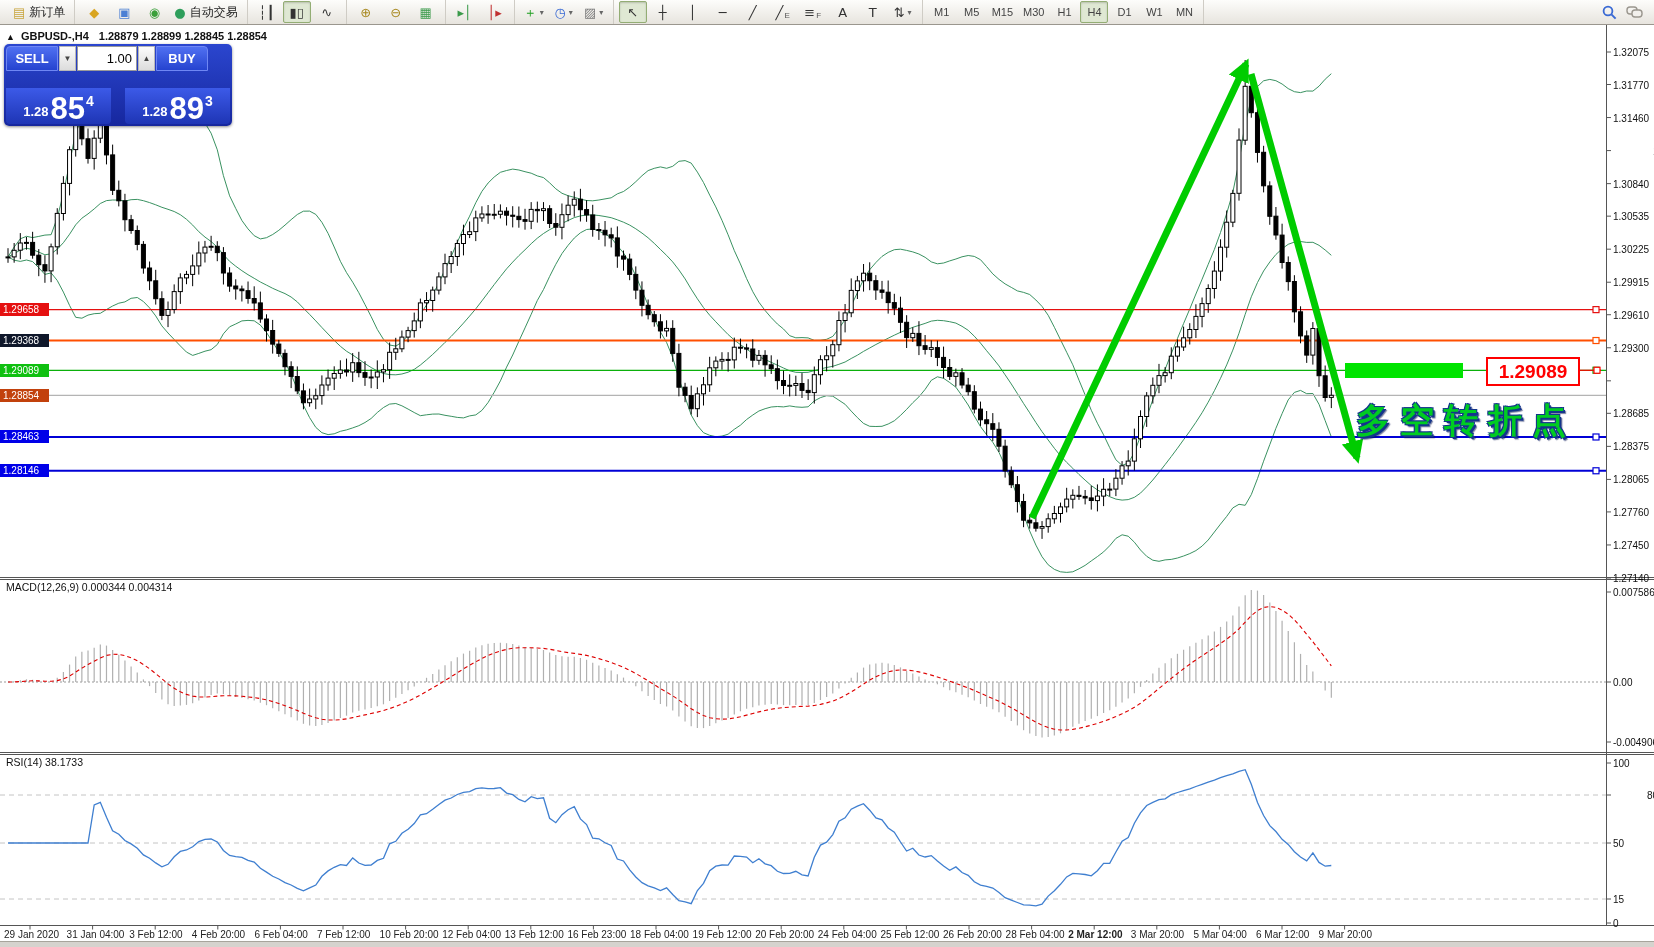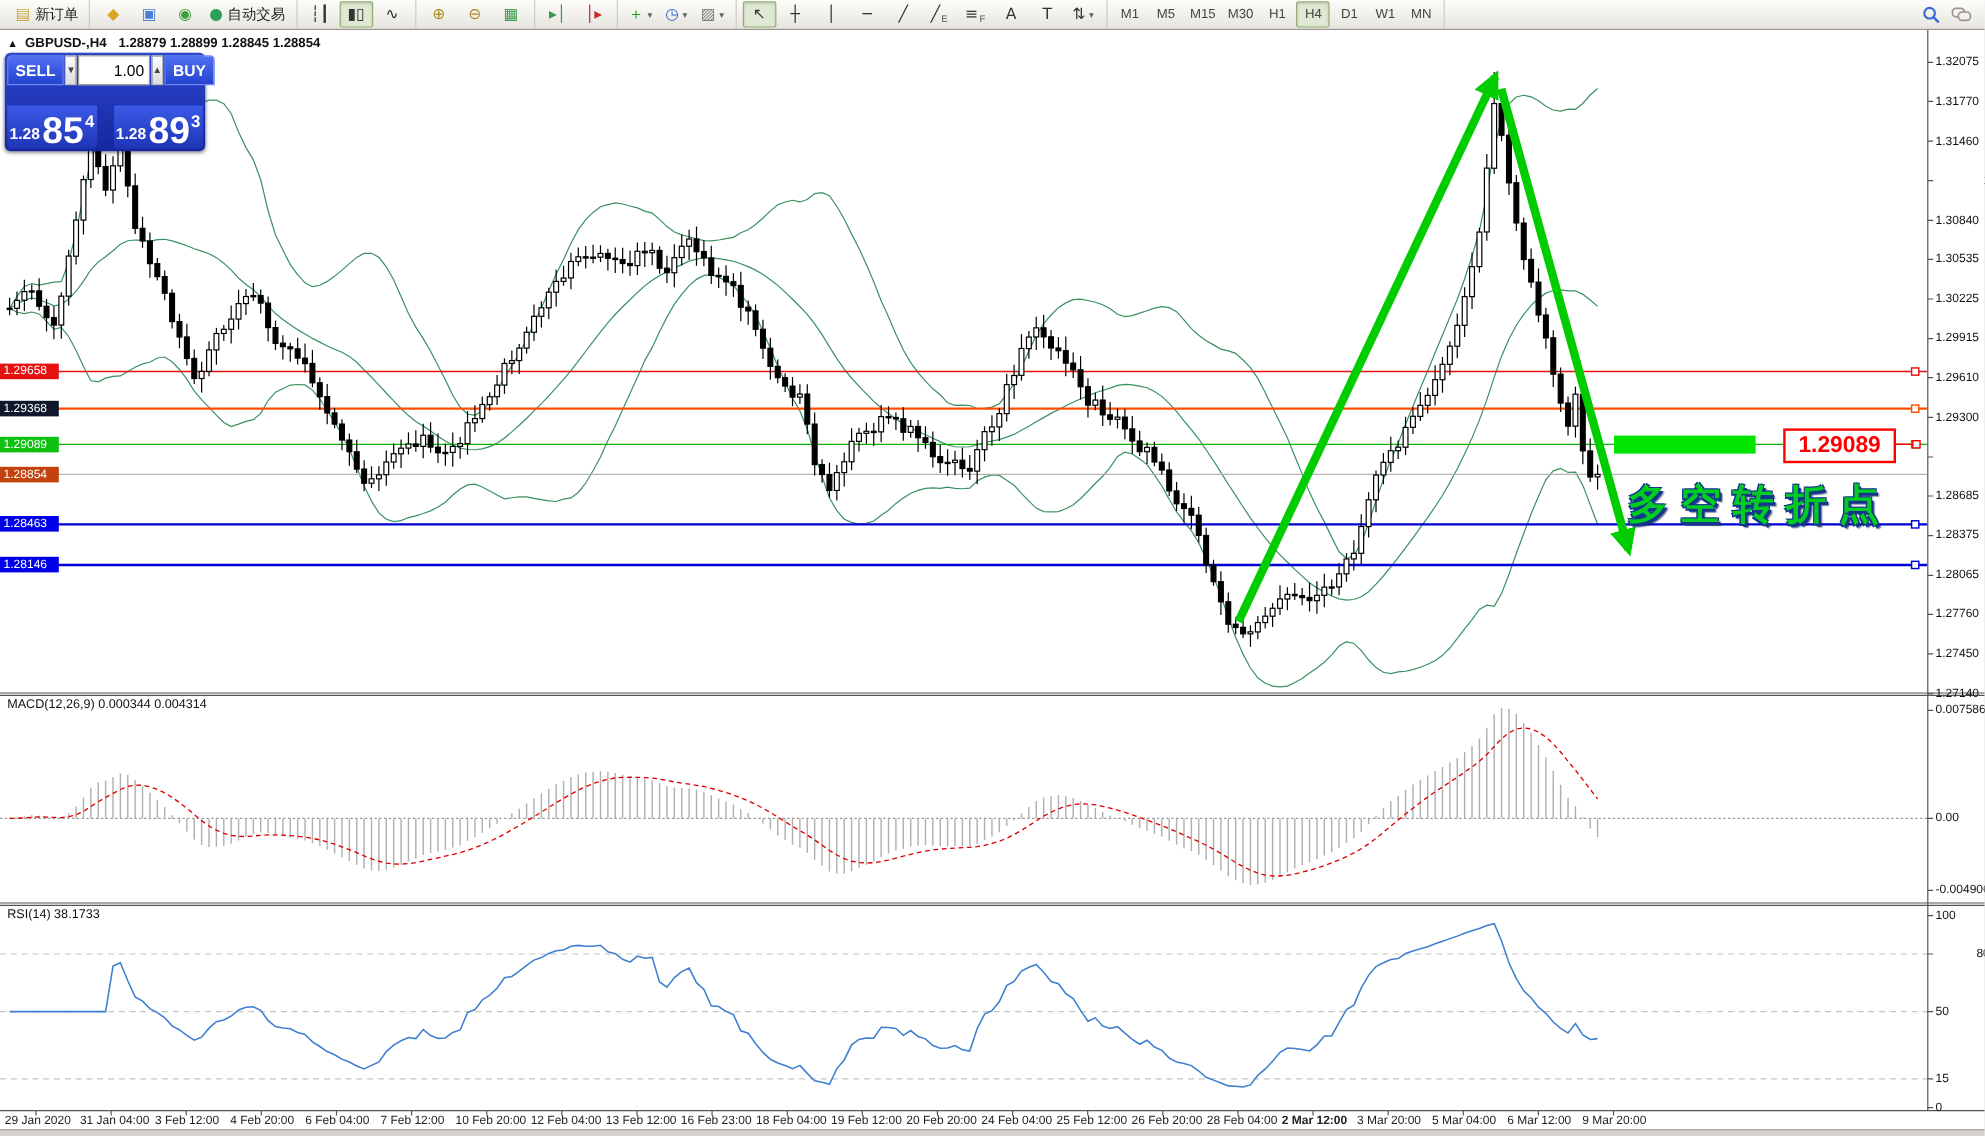--- a/index.html
+++ b/index.html
@@ -24,21 +24,21 @@
   
   .plabel{position:absolute;font-size:10px;color:#111;transform:translateY(-50%);white-space:nowrap;z-index:2;}
   .pmarker{position:absolute;left:1607px;width:46px;height:13px;line-height:13px;font-size:10px;
     color:#fff;padding-left:3px;z-index:3;white-space:nowrap;}
   .tlabel{position:absolute;top:929px;font-size:10px;color:#222;white-space:nowrap;z-index:2;}
   #symbol-title{position:absolute;left:6px;top:30px;z-index:4;font-size:11px;font-weight:bold;color:#111;}
   #symbol-title .tri{font-size:9px;margin-right:6px;cursor:pointer;}
   #symbol-title .q{font-weight:bold;margin-left:10px;}
   .panelabel{position:absolute;left:6px;font-size:10.5px;color:#111;z-index:3;}
   
-  #trade-panel{position:absolute;left:4px;top:44px;width:167px;z-index:5;border-radius:5px;
+  #trade-panel{position:absolute;left:4px;top:44px;width:228px;z-index:5;border-radius:5px;
     background:linear-gradient(#2b46cf,#16279e);box-shadow:0 1px 3px rgba(0,0,0,.45);padding:2px;box-sizing:border-box;}
   .tp-row1{display:flex;height:25px;gap:1px;}
   .tp-sell,.tp-buy{width:52px;border:1px solid #6f87f4;color:#fff;font-weight:bold;font-size:13px;
     background:linear-gradient(#5070f2,#2543cf);cursor:pointer;}
   .tp-sell{border-radius:4px 0 0 0;}
   .tp-buy{border-radius:0 4px 0 0;}
   .tp-spin{width:17px;border:1px solid #b8b8b8;background:linear-gradient(#fcfcfc,#dcdcdc);
     font-size:8px;color:#444;cursor:pointer;padding:0;}
   .tp-vol{width:60px;border:1px solid #9a9a9a;text-align:right;font-size:13px;padding:0 4px;box-sizing:border-box;}
   .tp-row2{display:flex;gap:14px;margin-top:17px;}

